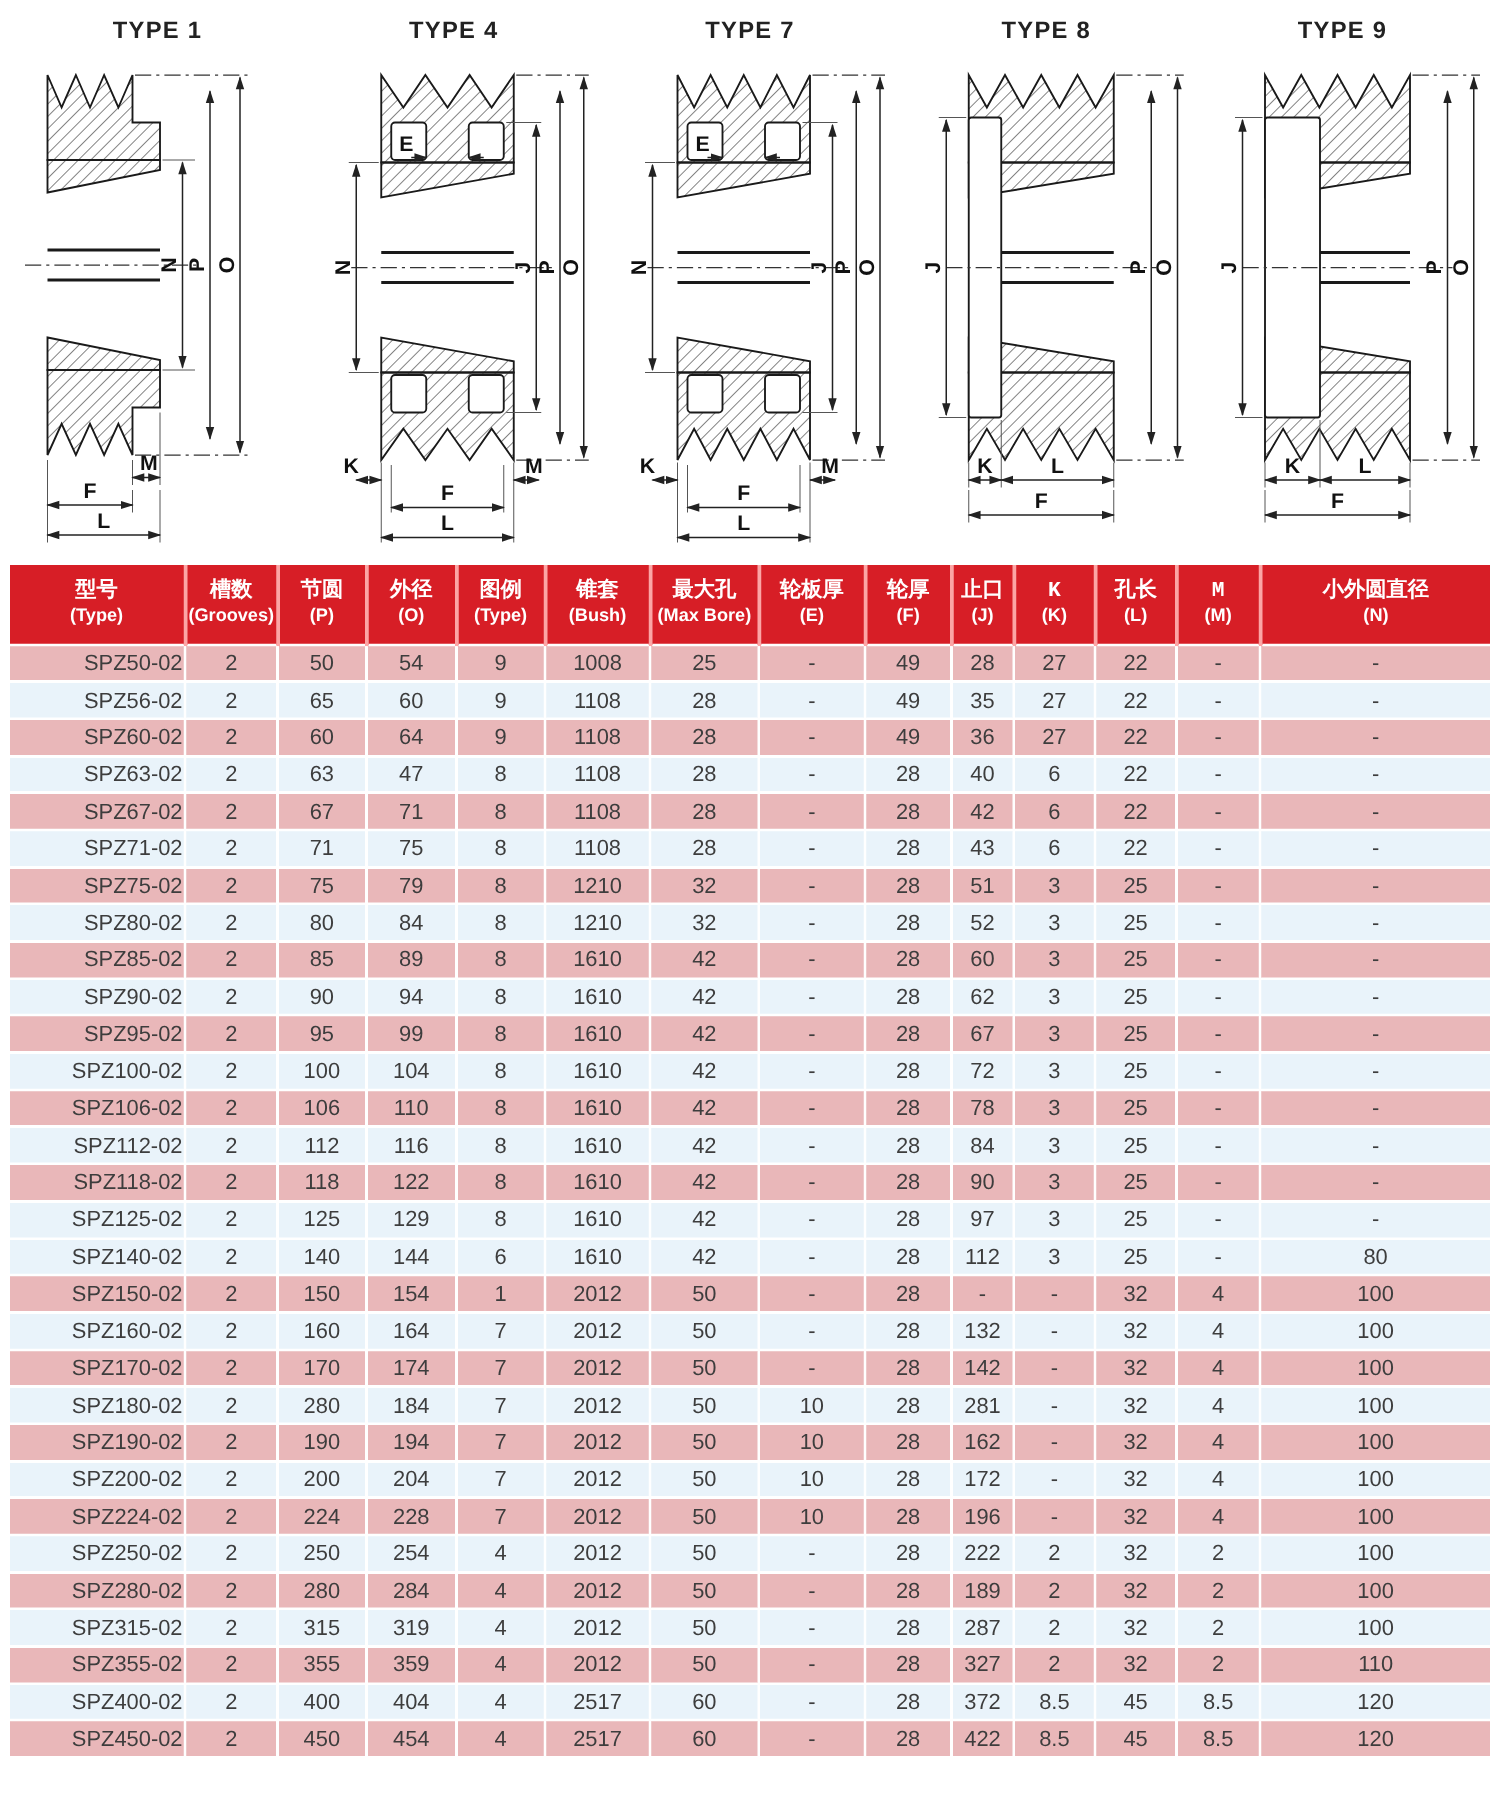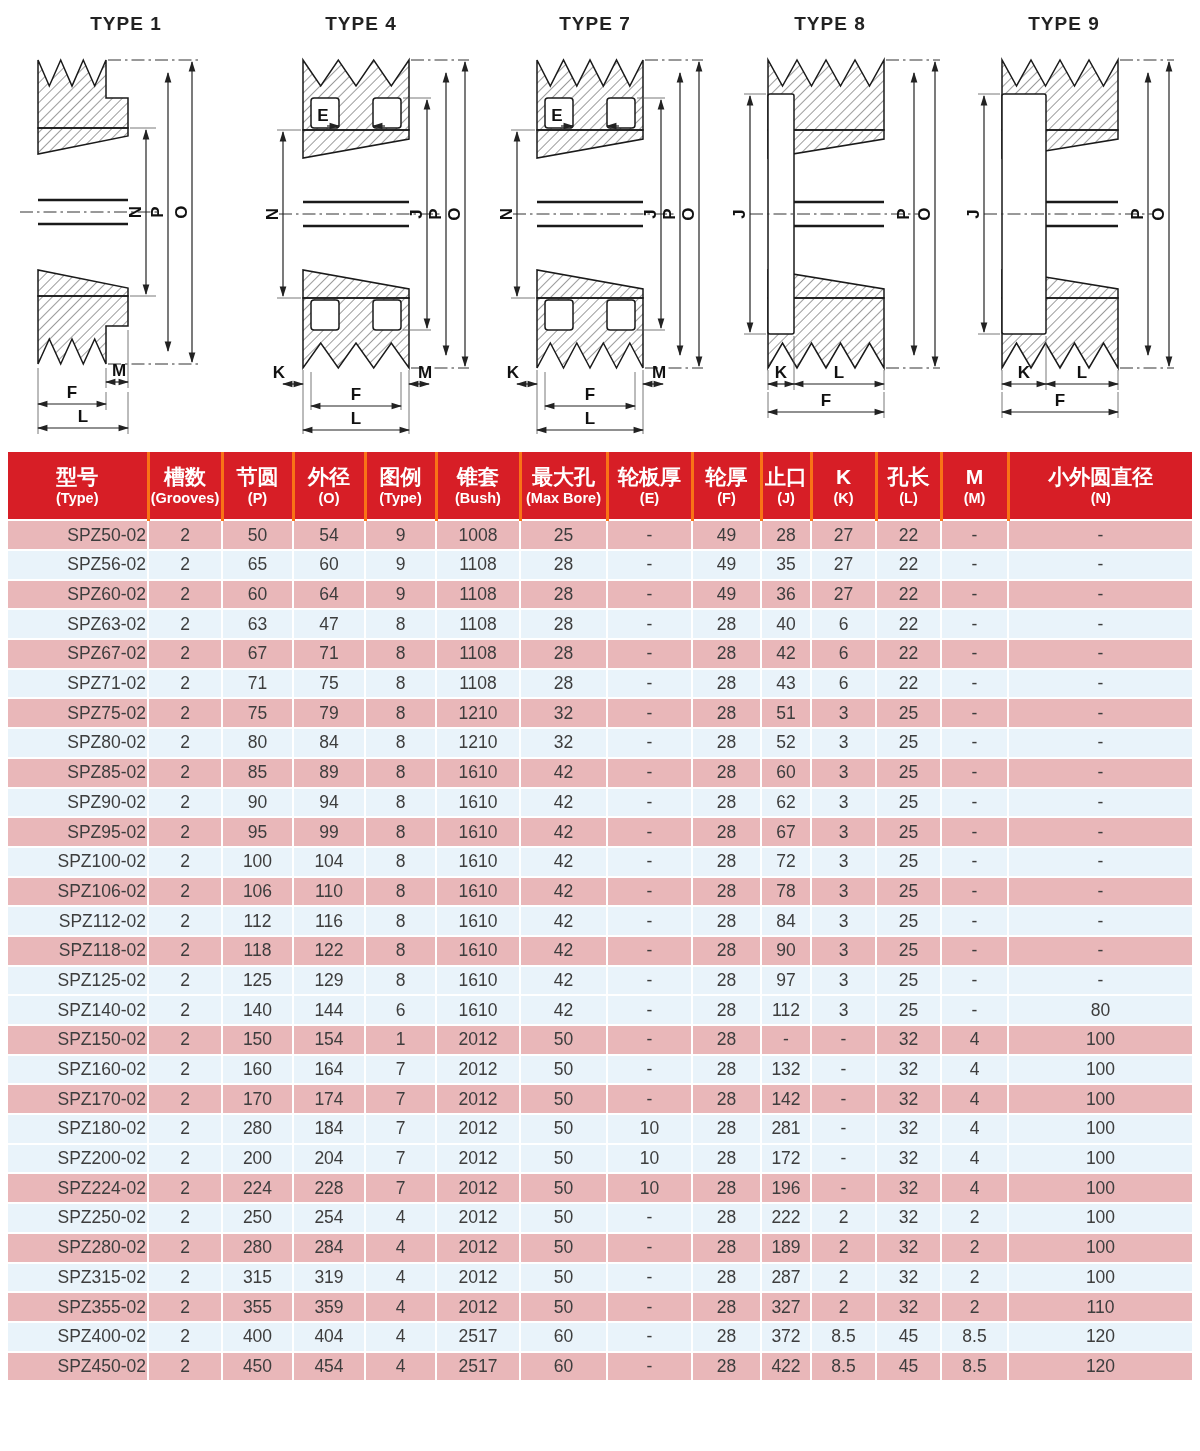--- a/index.html
+++ b/index.html
@@ -6,44 +6,44 @@
     --red:#d71e26;
     --pink:#e9b7b9;
     --blue:#e9f3fa;
   }
   html,body{margin:0;padding:0;background:#fff;}
   body{width:1200px;font-family:"Liberation Sans","DejaVu Sans",sans-serif;}
 
   
   .diagrams{
     display:flex;justify-content:space-between;align-items:flex-start;
-    padding:2px 20px 0 10px;height:452px;box-sizing:border-box;
+    padding:2px 10px 0 10px;height:452px;box-sizing:border-box;
   }
   .diagram{margin:0;width:232px;height:450px;}
   .diagram svg{display:block;}
 
   
   .outline{stroke:#1a1a1a;stroke-width:1.5;}
   .hatchfill{stroke:#1a1a1a;stroke-width:1.5;}
   .thick{stroke:#1a1a1a;stroke-width:2.4;}
   .dim{stroke:#222;stroke-width:1.2;fill:none;}
   .ext{stroke:#555;stroke-width:0.8;}
   .cl{stroke:#333;stroke-width:1;stroke-dasharray:13 4 2.5 4;fill:none;}
   .dlab{font-size:17px;font-weight:700;fill:#111;font-family:"Liberation Sans",sans-serif;}
   .dtitle{font-size:19px;font-weight:700;fill:#222;letter-spacing:1px;font-family:"Liberation Sans",sans-serif;}
 
   
   .table-wrap{padding:0 8px;}
   table{border-collapse:collapse;table-layout:fixed;width:1184px;}
   thead th{
-    background:var(--red);color:#fff;border-left:3px solid #f97316;
+    background:var(--red);color:#fff;border-left:3px solid #fca5a5;
     padding:12px 1px 12px 1px;vertical-align:middle;text-align:center;
   }
   thead th:first-child{border-left:none;}
-  .h-zh{font-size:21px;font-weight:700;line-height:1.2;}
+  .h-zh{font-size:17px;font-weight:700;line-height:1.2;font-family:Liberation Mono, monospace;}
   .h-en{font-size:14.5px;font-weight:600;line-height:1.25;text-align:center;}
   tbody td{
     height:27.7px;border-left:2px solid #fff;border-top:2px solid #fff;
     text-align:center;font-size:17.5px;color:#3d3d3d;padding:0 1px;
     white-space:nowrap;overflow:hidden;
   }
   tbody td:first-child{border-left:none;text-align:right;}
   tbody tr.pink td{background:var(--pink);}
   tbody tr.blue td{background:var(--blue);}
 </style>
@@ -702,20 +702,36 @@
           <td>2012</td>
           <td>50</td>
           <td>10</td>
           <td>28</td>
           <td>281</td>
           <td>-</td>
           <td>32</td>
           <td>4</td>
           <td>100</td>
         </tr>
+        <tr class="pink">
+          <td>SPZ190-02</td>
+          <td>2</td>
+          <td>190</td>
+          <td>194</td>
+          <td>7</td>
+          <td>2012</td>
+          <td>50</td>
+          <td>10</td>
+          <td>28</td>
+          <td>162</td>
+          <td>-</td>
+          <td>32</td>
+          <td>4</td>
+          <td>100</td>
+        </tr>
         <tr class="blue">
           <td>SPZ200-02</td>
           <td>2</td>
           <td>200</td>
           <td>204</td>
           <td>7</td>
           <td>2012</td>
           <td>50</td>
           <td>10</td>
           <td>28</td>

